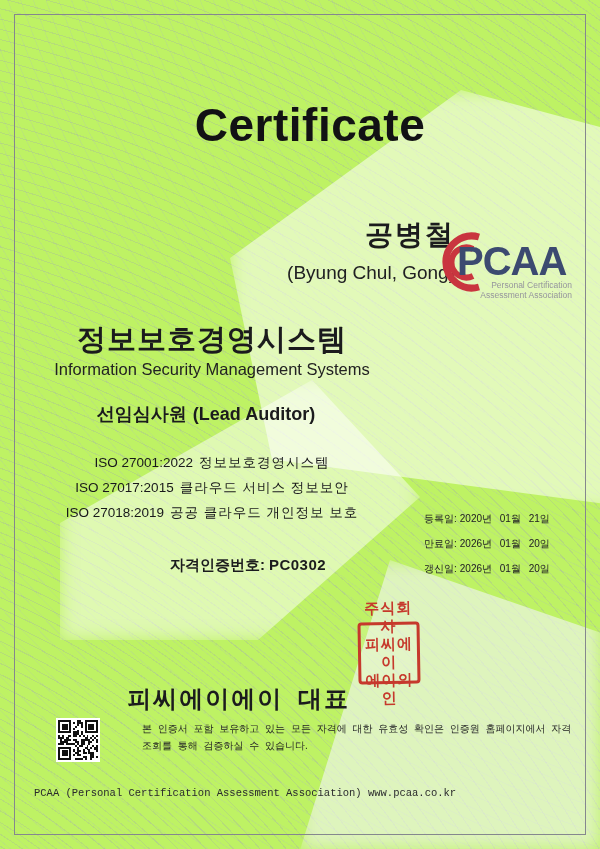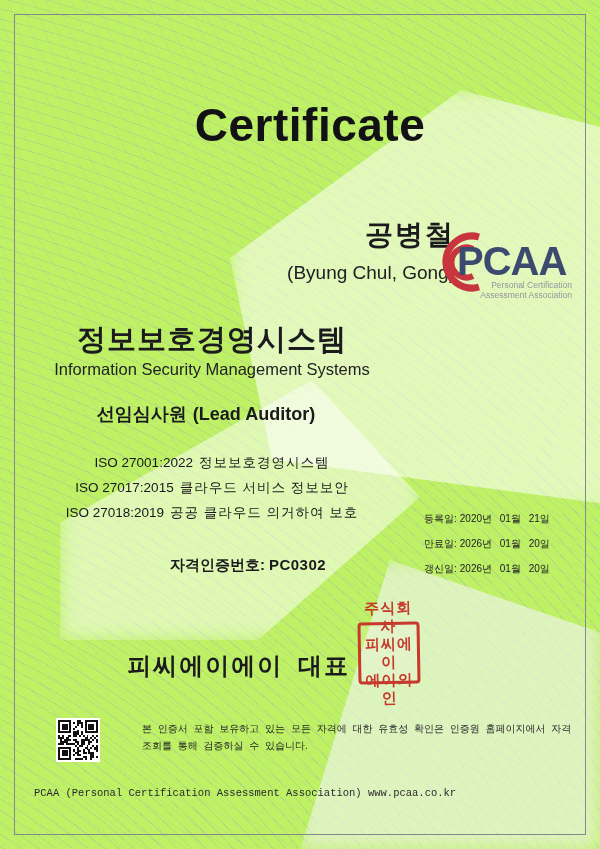--- a/index.html
+++ b/index.html
@@ -52,21 +52,21 @@
   .standards{position:absolute;left:0;top:450px;width:424px;text-align:center;font-size:13.5px;line-height:25px;color:#18181a;}
   .standards .code{letter-spacing:0;}
   .standards .desc{margin-left:6px;letter-spacing:1px;}
   
   .dates{position:absolute;left:424px;top:506px;font-size:10px;line-height:25px;color:#202022;white-space:nowrap;}
   .dates .val{word-spacing:5px;margin-left:3px;}
   
   .certno{position:absolute;left:0;top:556px;width:444px;text-align:center;font-size:15px;font-weight:700;padding-left:26px;}
   .certno .val{margin-left:4px;letter-spacing:.5px;}
   
-  .signer{position:absolute;left:0;top:650px;width:350px;text-align:right;font-size:24px;font-weight:700;letter-spacing:2px;word-spacing:6px;}
+  .signer{position:absolute;left:0;top:683px;width:350px;text-align:right;font-size:24px;font-weight:700;letter-spacing:2px;word-spacing:6px;}
   .seal{
     position:absolute;left:358px;top:622px;width:62px;height:62px;
     border:3px solid var(--seal,#c63b2e);border-radius:4px;
     box-sizing:border-box;
     display:flex;flex-direction:column;justify-content:center;
     transform:rotate(-1deg);
     background:rgba(255,255,255,.15);
   }
   .seal .row{
     text-align:center;color:var(--seal,#c63b2e);
@@ -123,21 +123,21 @@
   </div>
 
   <div class="standards">
     <div>
       <span class="code">ISO 27001:2022</span><span class="desc">정보보호경영시스템</span>
     </div>
     <div>
       <span class="code">ISO 27017:2015</span><span class="desc">클라우드 서비스 정보보안</span>
     </div>
     <div>
-      <span class="code">ISO 27018:2019</span><span class="desc">공공 클라우드 의거하여 보호</span>
+      <span class="code">ISO 27018:2019</span><span class="desc">공공 클라우드 개인정보 보호</span>
     </div>
   </div>
 
   <div class="dates">
     <div>
       <span>등록일:</span><span class="val">2020년 01월 21일</span>
     </div>
     <div>
       <span>만료일:</span><span class="val">2026년 01월 20일</span>
     </div>

